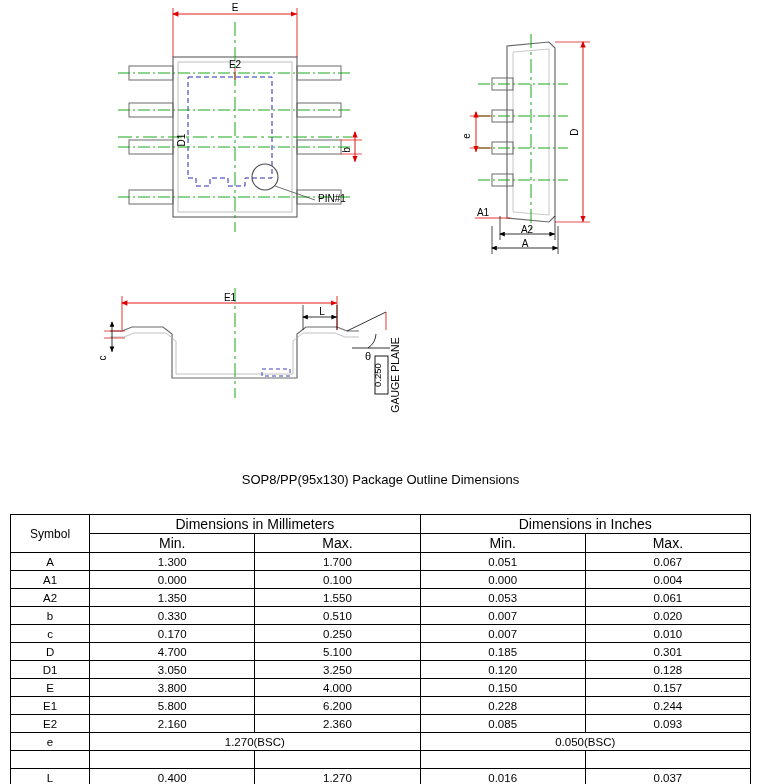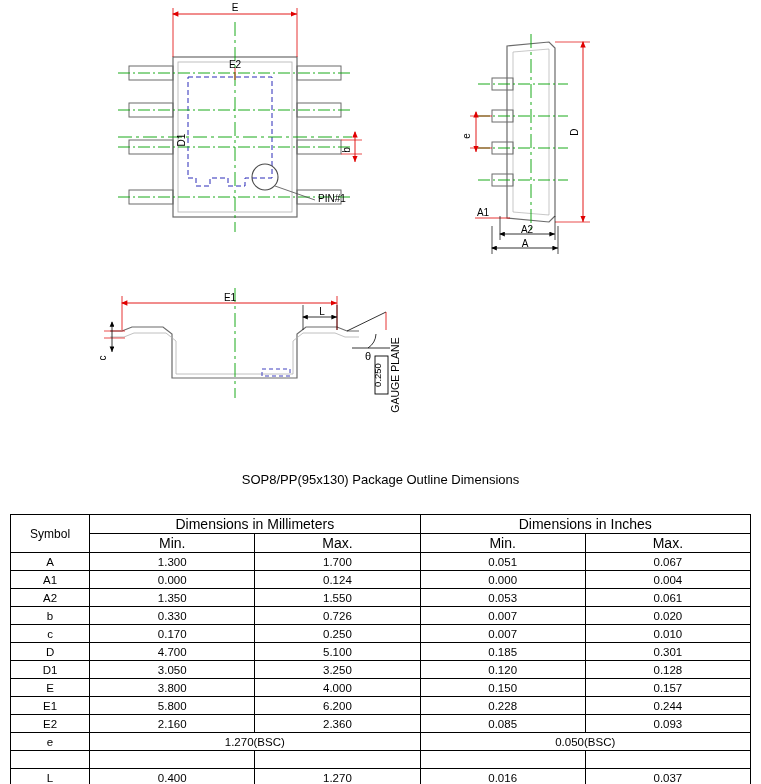--- a/index.html
+++ b/index.html
@@ -250,35 +250,35 @@
         <tr>
           <td>A</td>
           <td>1.300</td>
           <td>1.700</td>
           <td>0.051</td>
           <td>0.067</td>
         </tr>
         <tr>
           <td>A1</td>
           <td>0.000</td>
-          <td>0.124</td>
+          <td>0.100</td>
           <td>0.000</td>
           <td>0.004</td>
         </tr>
         <tr>
           <td>A2</td>
           <td>1.350</td>
           <td>1.550</td>
           <td>0.053</td>
           <td>0.061</td>
         </tr>
         <tr>
           <td>b</td>
           <td>0.330</td>
-          <td>0.726</td>
+          <td>0.510</td>
           <td>0.007</td>
           <td>0.020</td>
         </tr>
         <tr>
           <td>c</td>
           <td>0.170</td>
           <td>0.250</td>
           <td>0.007</td>
           <td>0.010</td>
         </tr>

